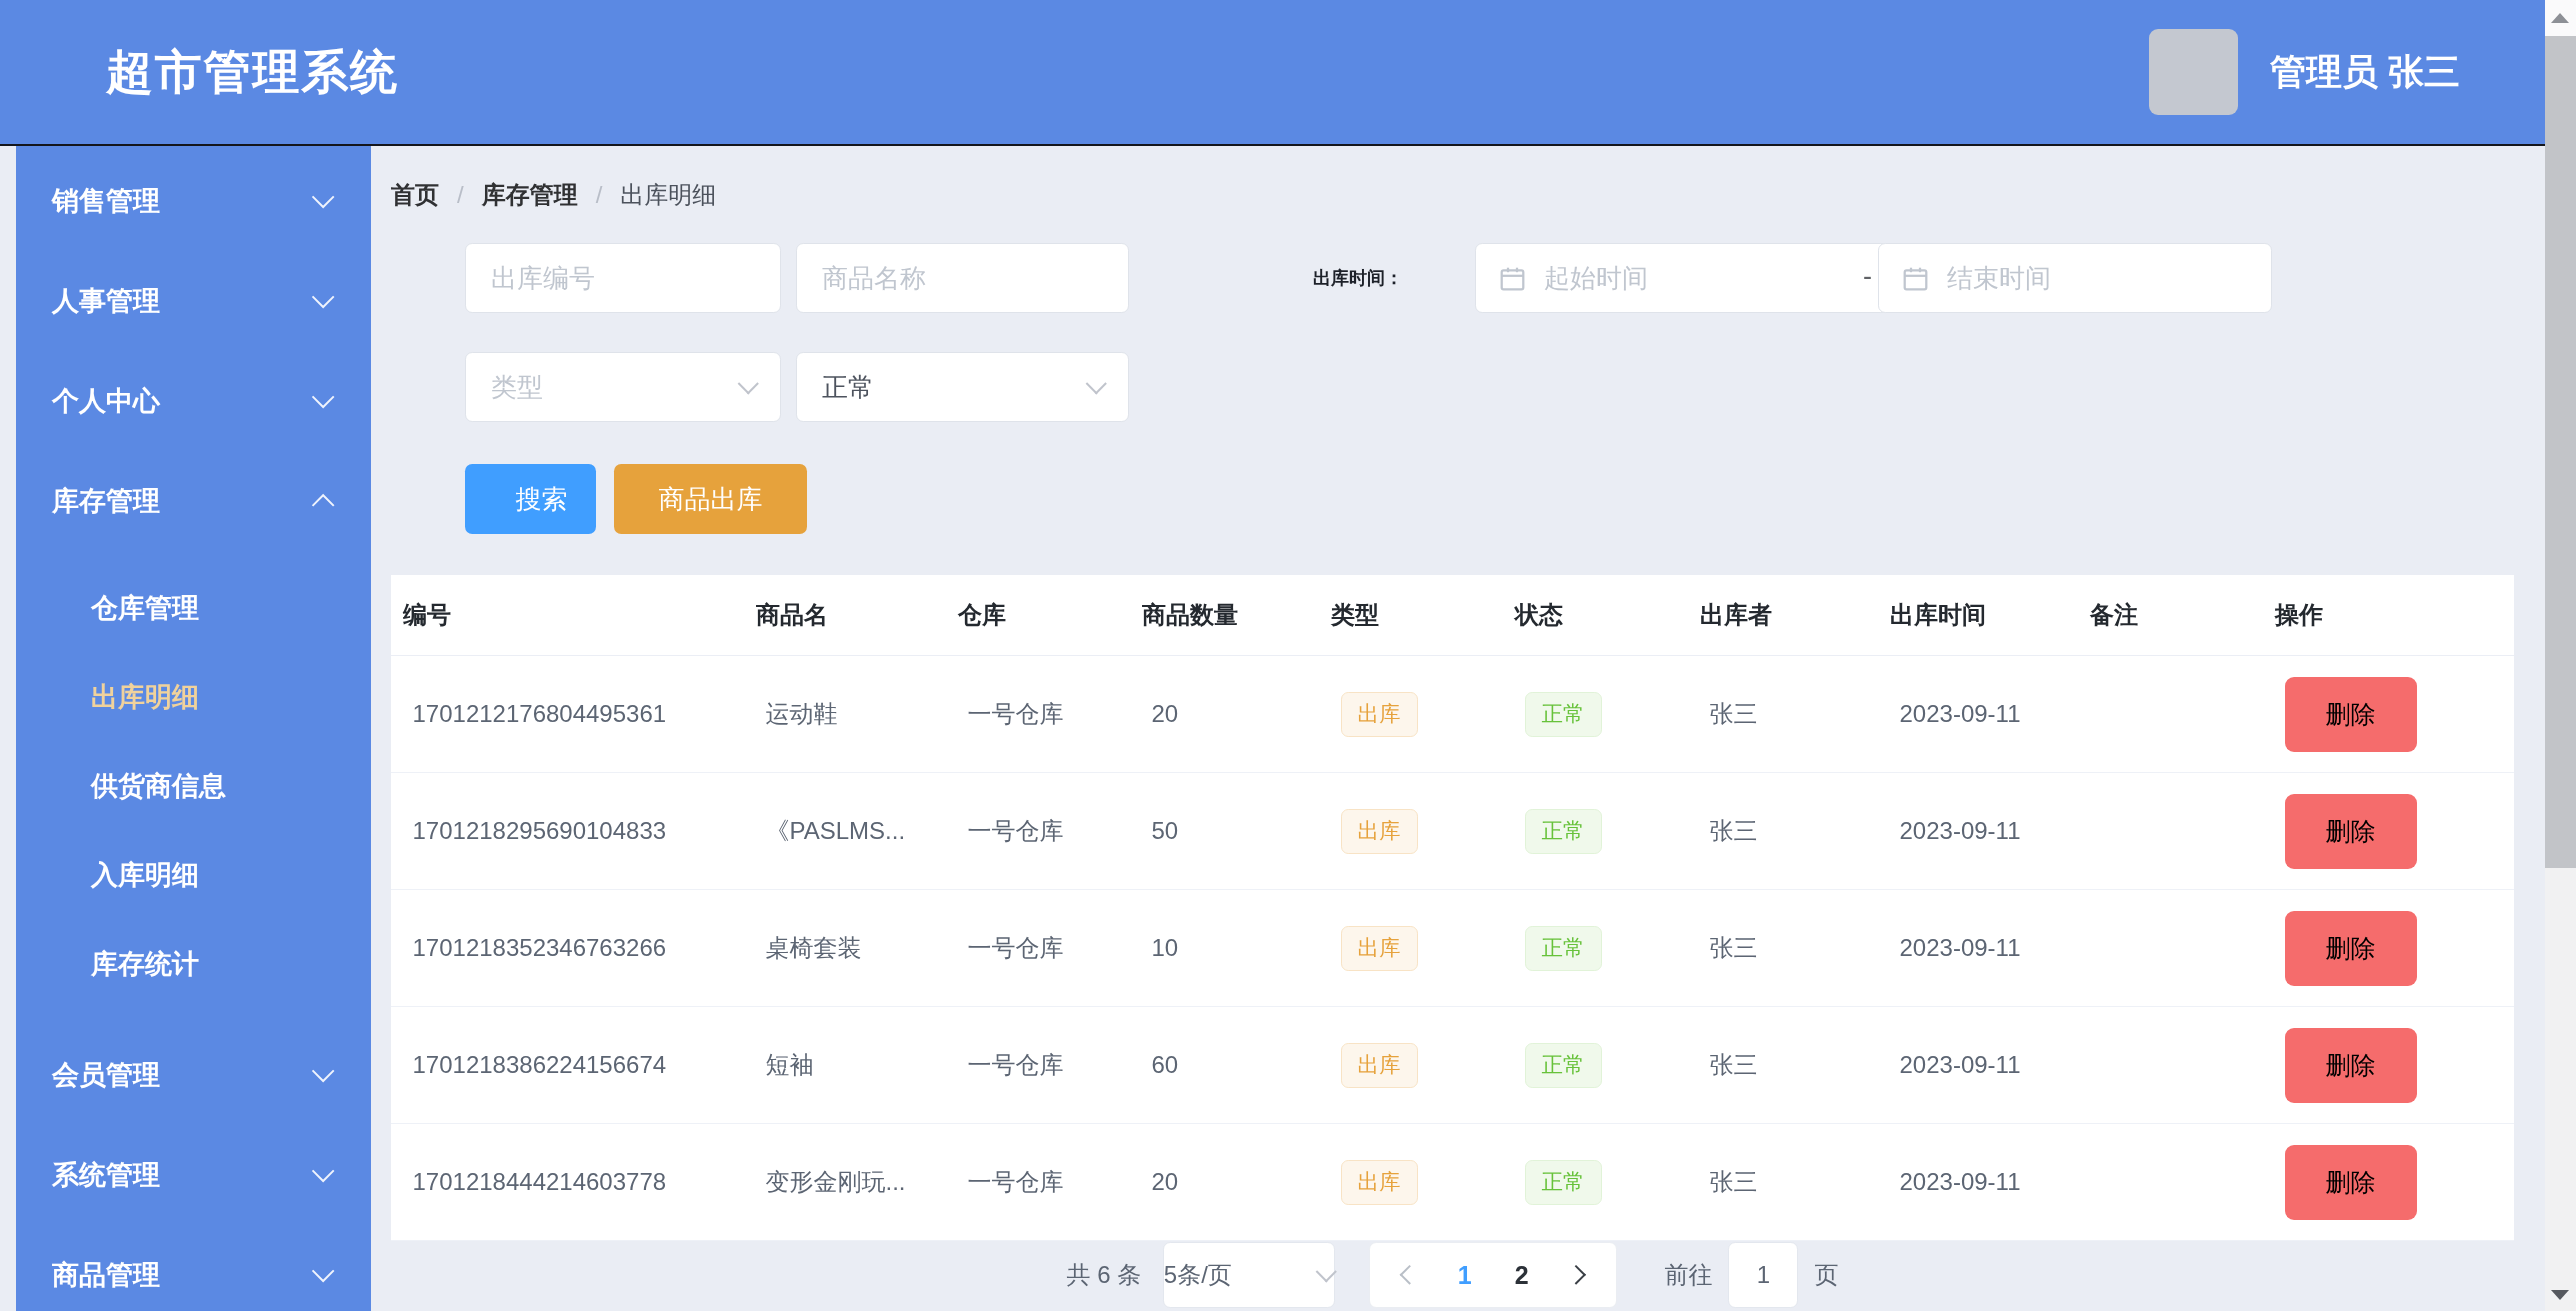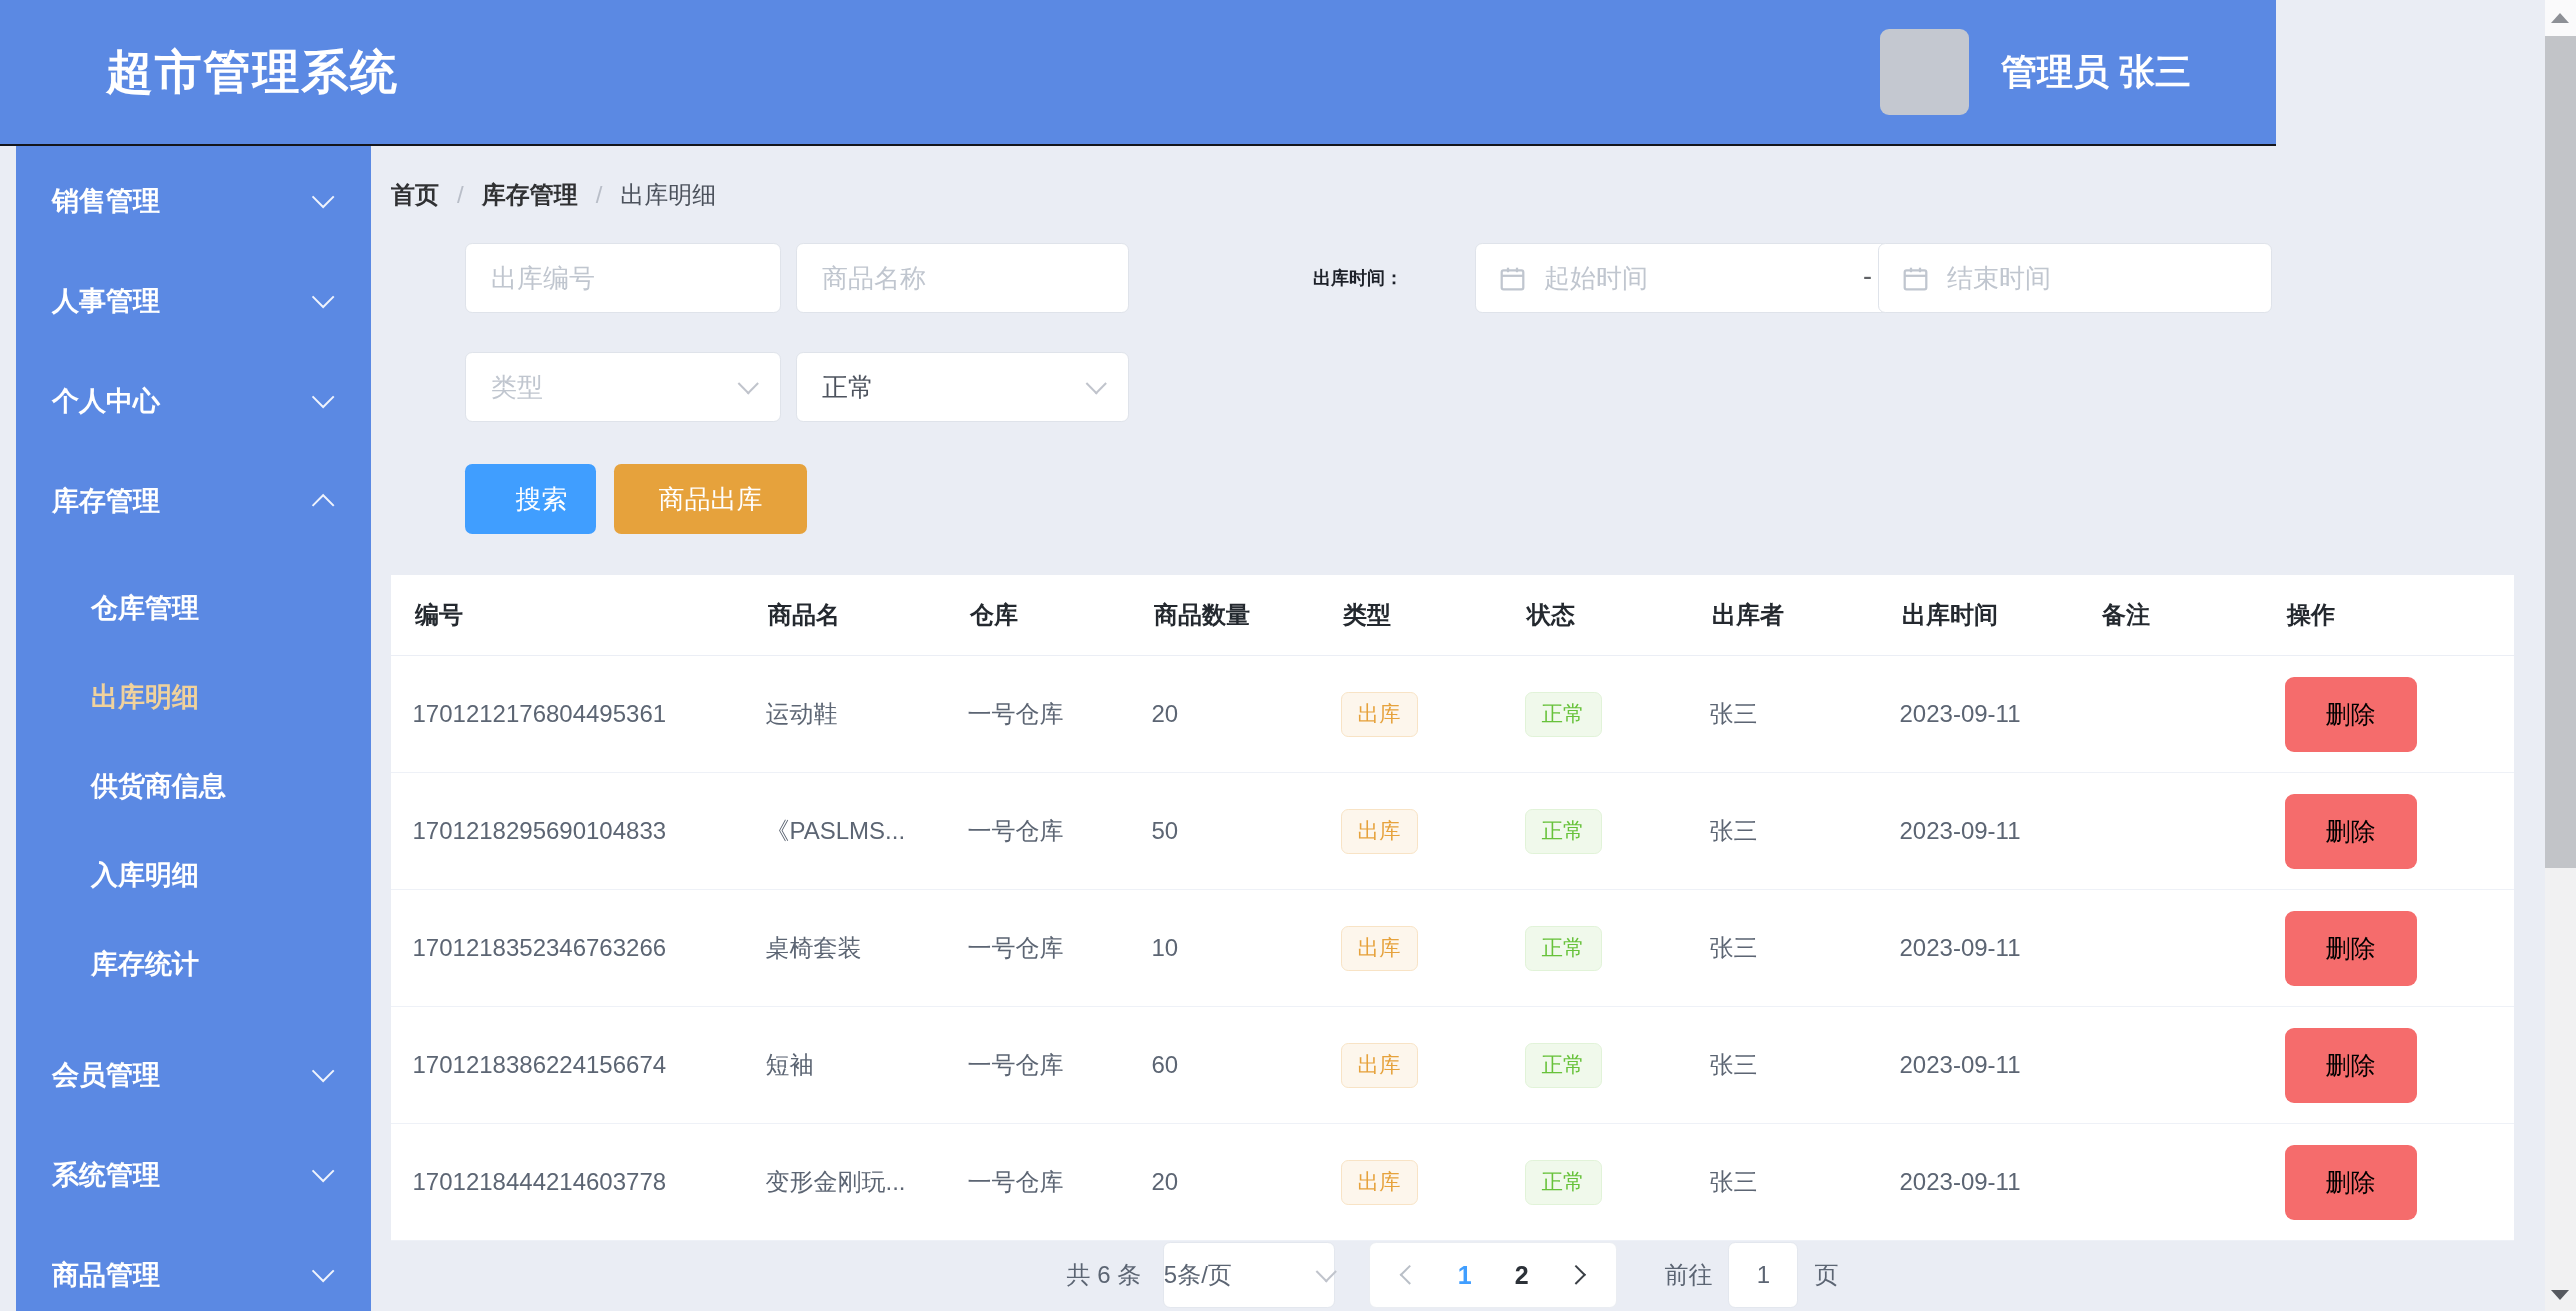--- a/index.html
+++ b/index.html
@@ -4,21 +4,21 @@
 <style>
   html,body{margin:0;padding:0;}
   body{
     width:2576px;height:1311px;overflow:hidden;
     background:#eaedf4;
     font-family:"Liberation Sans","DejaVu Sans",sans-serif;
     position:relative;
   }
   
   .header{
-    position:absolute;left:0;top:0;width:2276px;height:146px;
+    position:absolute;left:0;top:0;width:2545px;height:146px;
     background:#5b89e3;border-bottom:2.7px solid #14161c;box-sizing:border-box;
     display:flex;align-items:center;z-index:5;
   }
   .app-title{margin-left:106px;font-size:47px;font-weight:bold;color:#ffffff;letter-spacing:1.8px;}
   .user-block{margin-left:auto;margin-right:85px;display:flex;align-items:center;gap:32px;}
   .avatar{width:89px;height:86px;border-radius:9px;background:#c4c8d0;}
   .user-name{font-size:36px;font-weight:bold;color:#ffffff;white-space:nowrap;}
   
   .sidebar{
     position:absolute;left:0;top:146px;bottom:0;width:355px;
@@ -73,21 +73,21 @@
   .sel-chev{margin-left:auto;width:12.5px;height:12.5px;border-right:2.7px solid #c0c4cc;border-bottom:2.7px solid #c0c4cc;transform:rotate(45deg) translate(-2.7px,-2.7px);}
   .btn{
     position:absolute;top:318px;height:70px;border:none;border-radius:7.2px;color:#fff;font-size:26px;
     display:flex;align-items:center;justify-content:center;cursor:pointer;font-family:inherit;
   }
   .btn-search{left:110px;width:131px;background:#409eff;padding-left:28px;}
   .btn-outbound{left:259px;width:193px;background:#e6a23c;}
   
   .table{position:absolute;left:36px;top:429px;width:2123px;background:#fff;}
   .thead{display:flex;align-items:center;height:80px;border-bottom:1.8px solid #ebeef5;}
-  .th{font-size:24px;font-weight:bold;color:#24292f;padding-left:24px;box-sizing:border-box;flex:none;white-space:nowrap;}
+  .th{font-size:24px;font-weight:bold;color:#24292f;padding-left:12px;box-sizing:border-box;flex:none;white-space:nowrap;}
   .tr{display:flex;align-items:center;height:116px;border-bottom:1.8px solid #eef1f7;}
   .td{font-size:24px;color:#5c6573;padding-left:21.5px;box-sizing:border-box;flex:none;white-space:nowrap;overflow:hidden;}
   .c0{width:353px;}.c1{width:202px;}.c2{width:184px;}.c3{width:189px;}.c4{width:184px;}
   .c5{width:185px;}.c6{width:190px;}.c7{width:200px;}.c8{width:185px;}.c9{width:250px;}
   .tag{display:inline-block;height:45px;line-height:43px;padding:0 16px;border-radius:7.2px;font-size:21.5px;border:0.9px solid;box-sizing:border-box;}
   .tag-warn{color:#e6a23c;background:#fdf6ec;border-color:#f8e3c5;}
   .tag-ok{color:#67c23a;background:#f0f9eb;border-color:#e1f3d8;}
   .del-btn{width:132px;height:75px;background:#f56c6c;border:none;border-radius:9px;color:#000000;font-size:25px;cursor:pointer;font-family:inherit;}
   
   .pagination{

